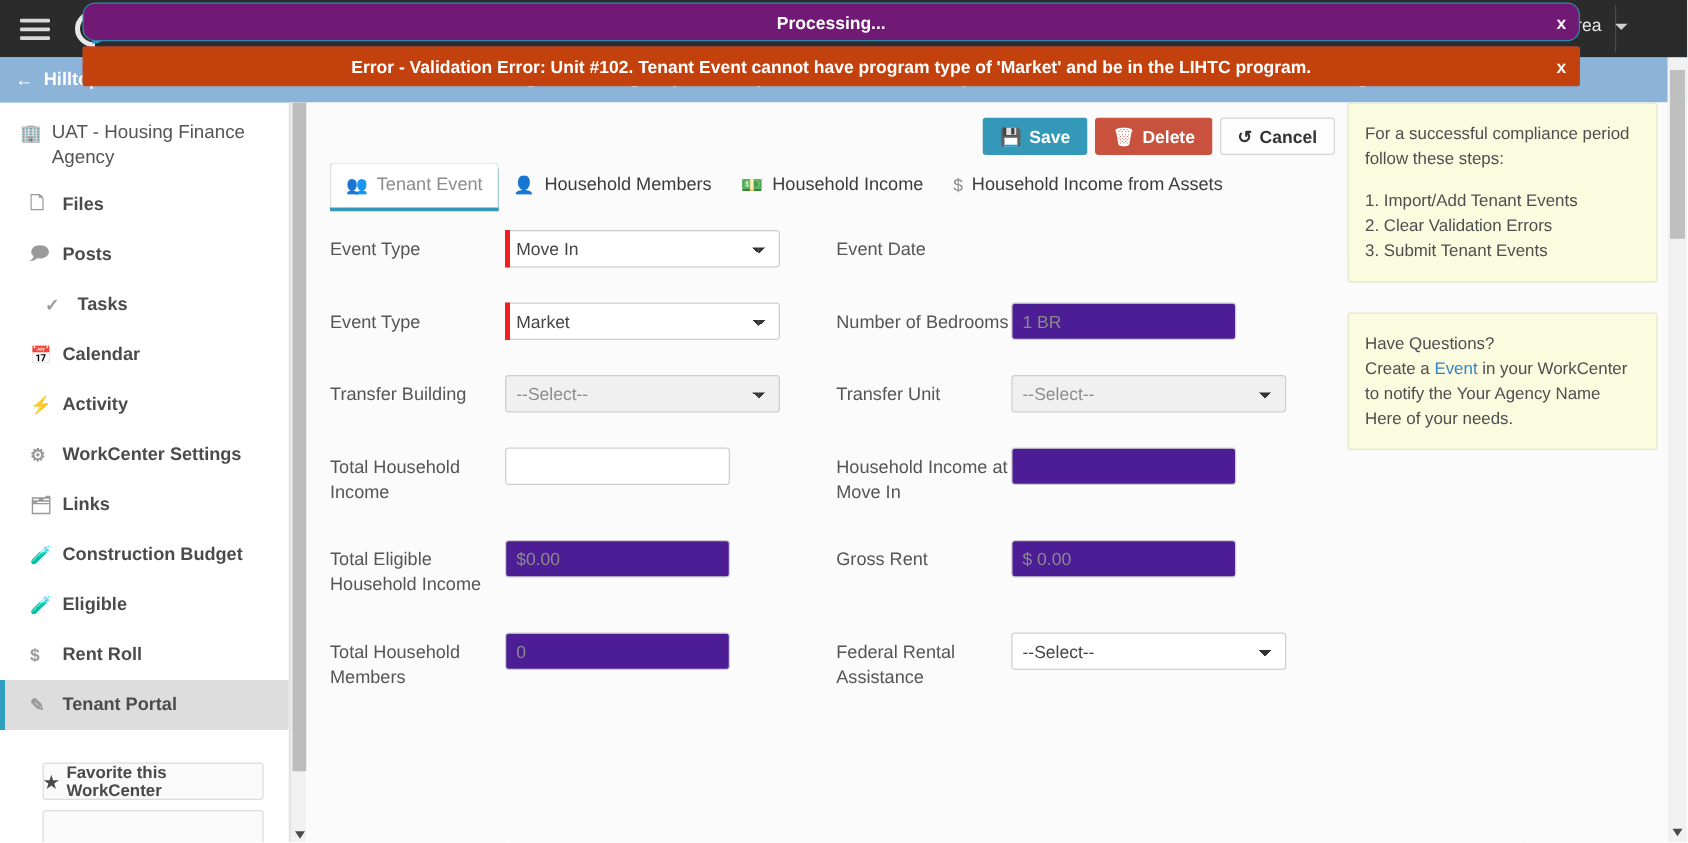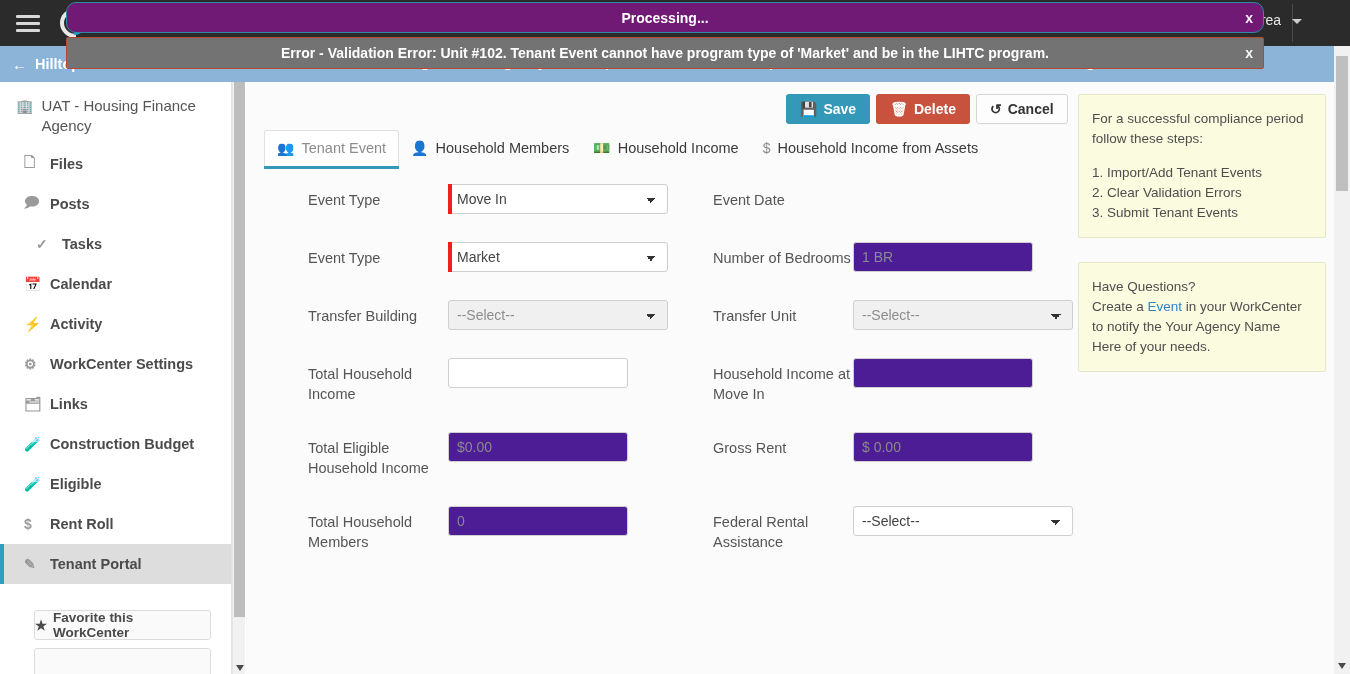--- a/index.html
+++ b/index.html
@@ -153,21 +153,21 @@
   .tab.active .ticon { color:#9a9a9a; }
 
   
   .form {
     position: absolute; top: 102px; left: 18px; width: 810px;
   }
   .frow { display: flex; margin-bottom: 28px; }
   .fcell { display: flex; width: 50%; align-items: flex-start; }
   .flabel {
     width: 140px; flex: 0 0 140px;
-    font-size: 14.5px; color: #555; line-height: 20px; padding-top: 6px; margin-left: 44px;
+    font-size: 14.5px; color: #555; line-height: 20px; padding-top: 6px;
   }
   .fcell.right .flabel { width: 140px; flex: 0 0 140px; }
   .fctl { position: relative; flex: 1; }
   .req-bar {
     position: absolute; left: 0; top: 0; width: 4px; height: 30px; background: #f21d1d; z-index:2;
   }
   input.fi, select.fs {
     width: 180px; height: 30px; font-size: 14px;
     font-family: "Liberation Sans", sans-serif;
     border: 1px solid #cfcfcf; border-radius: 3px;
@@ -183,21 +183,21 @@
     background-position: calc(100% - 16px) 13px, calc(100% - 11px) 13px;
     background-size: 5px 5px, 5px 5px;
     background-repeat: no-repeat;
     padding-right: 26px;
   }
   select.fs.gray { background-color:#f0f0f0; color:#8d8d8d; }
   .fcell.right input.fi, .fcell.right select.fs { width: 180px; }
   .fcell.right select.fs { width: 220px; }
 
   
-  .panels { position: absolute; top: 12px; left: 832px; width: 248px; }
+  .panels { position: absolute; top: 0; left: 832px; width: 248px; }
   .panel {
     background: #fbfbe0; border: 1px solid #e6e6c8;
     padding: 14px 13px; font-size: 13.5px; color: #4e4e4e; line-height: 20px;
     margin-bottom: 24px; border-radius: 2px;
   }
   .panel a { color: #2f86c5; text-decoration: none; }
   .panel .steps { margin-top: 14px; }
 
   
   .pg-scroll {
@@ -212,21 +212,21 @@
   }
 
   
   .alerts { position: absolute; top: 2px; left: 66px; width: 1198px; z-index: 50; }
   .alert {
     display: flex; align-items: center; justify-content: center;
     position: relative; height: 31px; color: #fff; font-weight: bold; font-size: 14px;
     border: 1px solid transparent; border-radius: 2px; text-align:center;
   }
   .alert-info { background: #701a75; border-color:#2e88a6;border-radius:10px; }
-  .alert-error { background: #737373; border-color:#b8472f; height: 32px; margin-top: 4px; text-align: center; }
+  .alert-error { background: #c2410c; border-color:#b8472f; height: 32px; margin-top: 4px; text-align: center; }
   .alert .msg { padding: 0 30px; }
   .alert .xclose {
     position: absolute; right: 10px; top: 50%; transform: translateY(-50%);
     font-size: 14px; font-weight: bold; color: #fff; cursor: pointer; opacity: .95;
   }
 </style>
 </head>
 <body>
 
 <div id="app">

